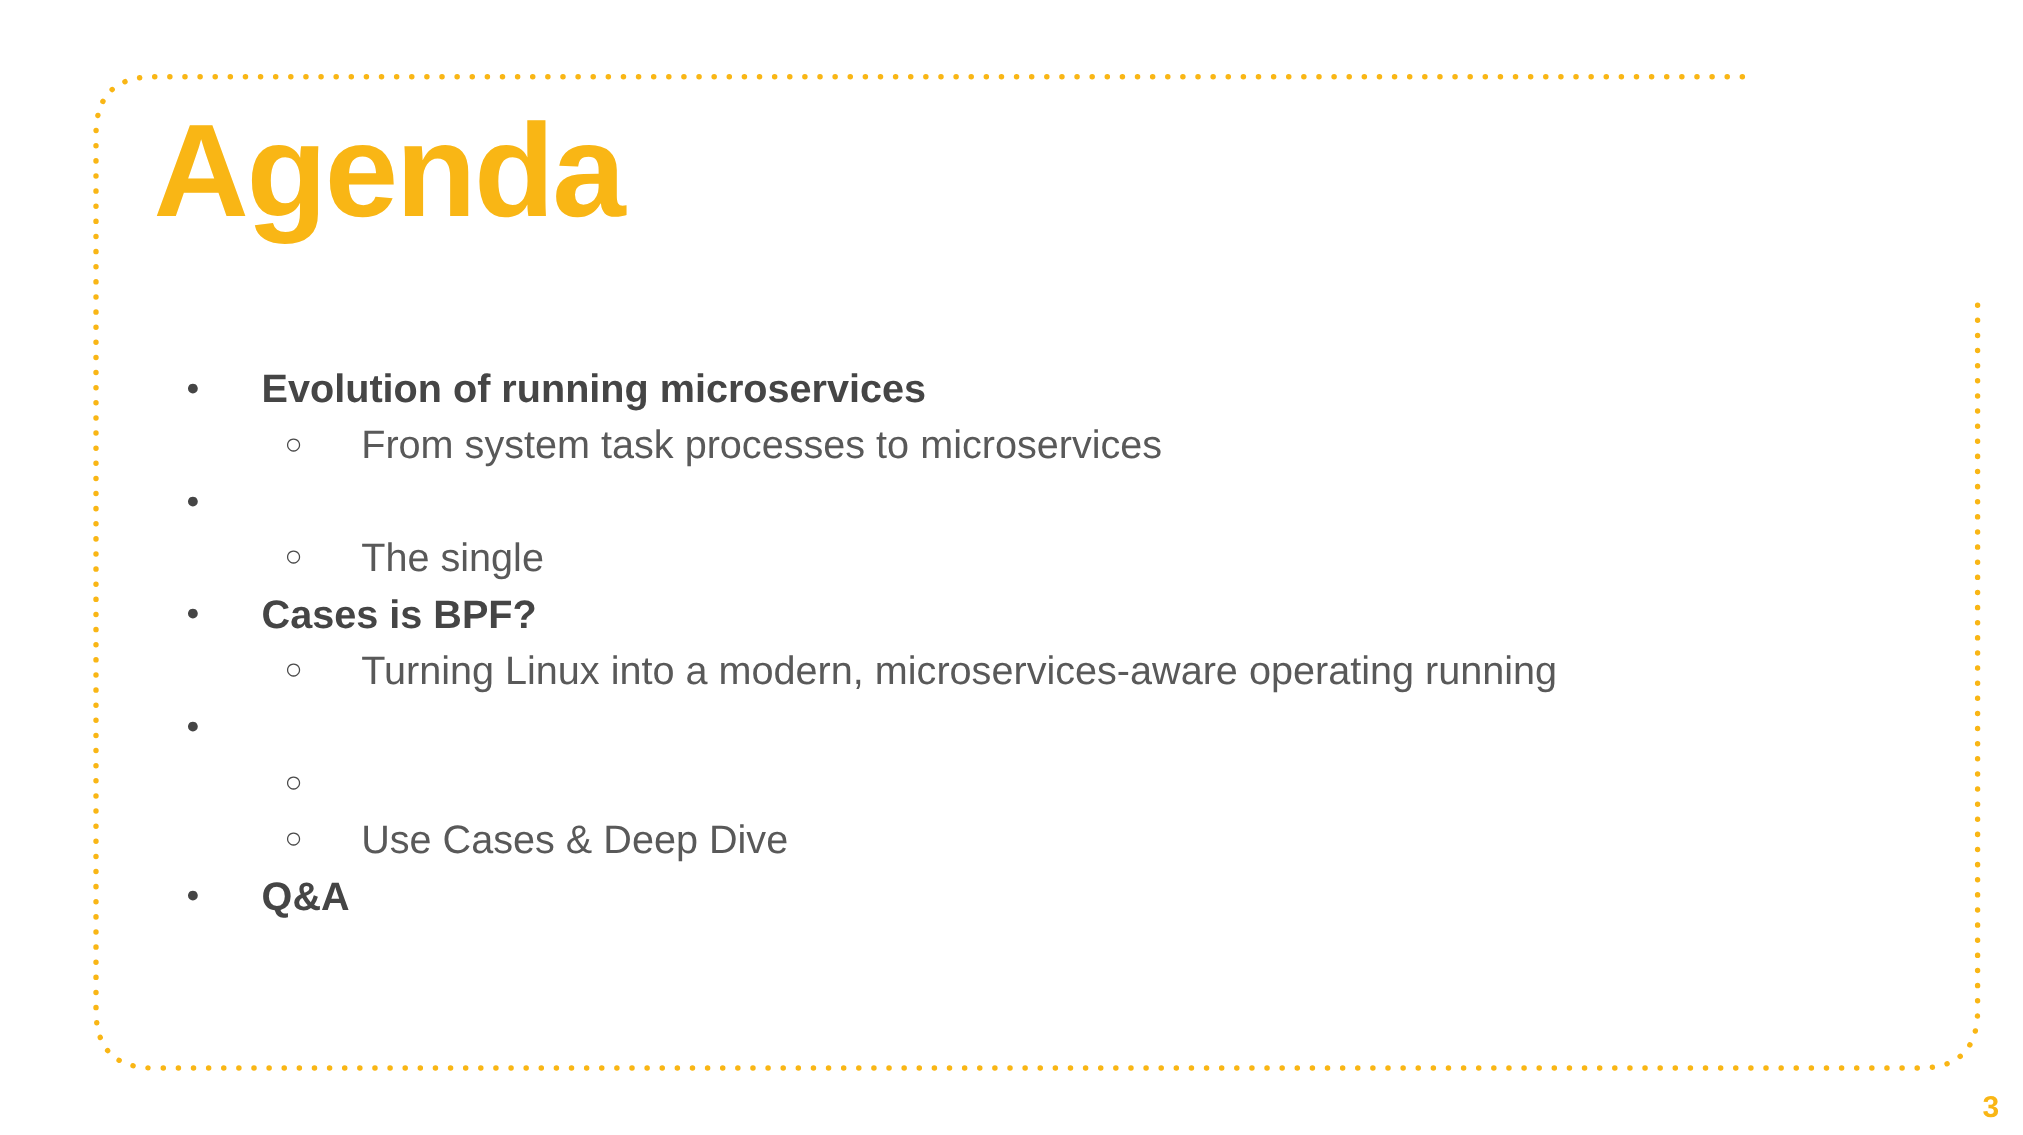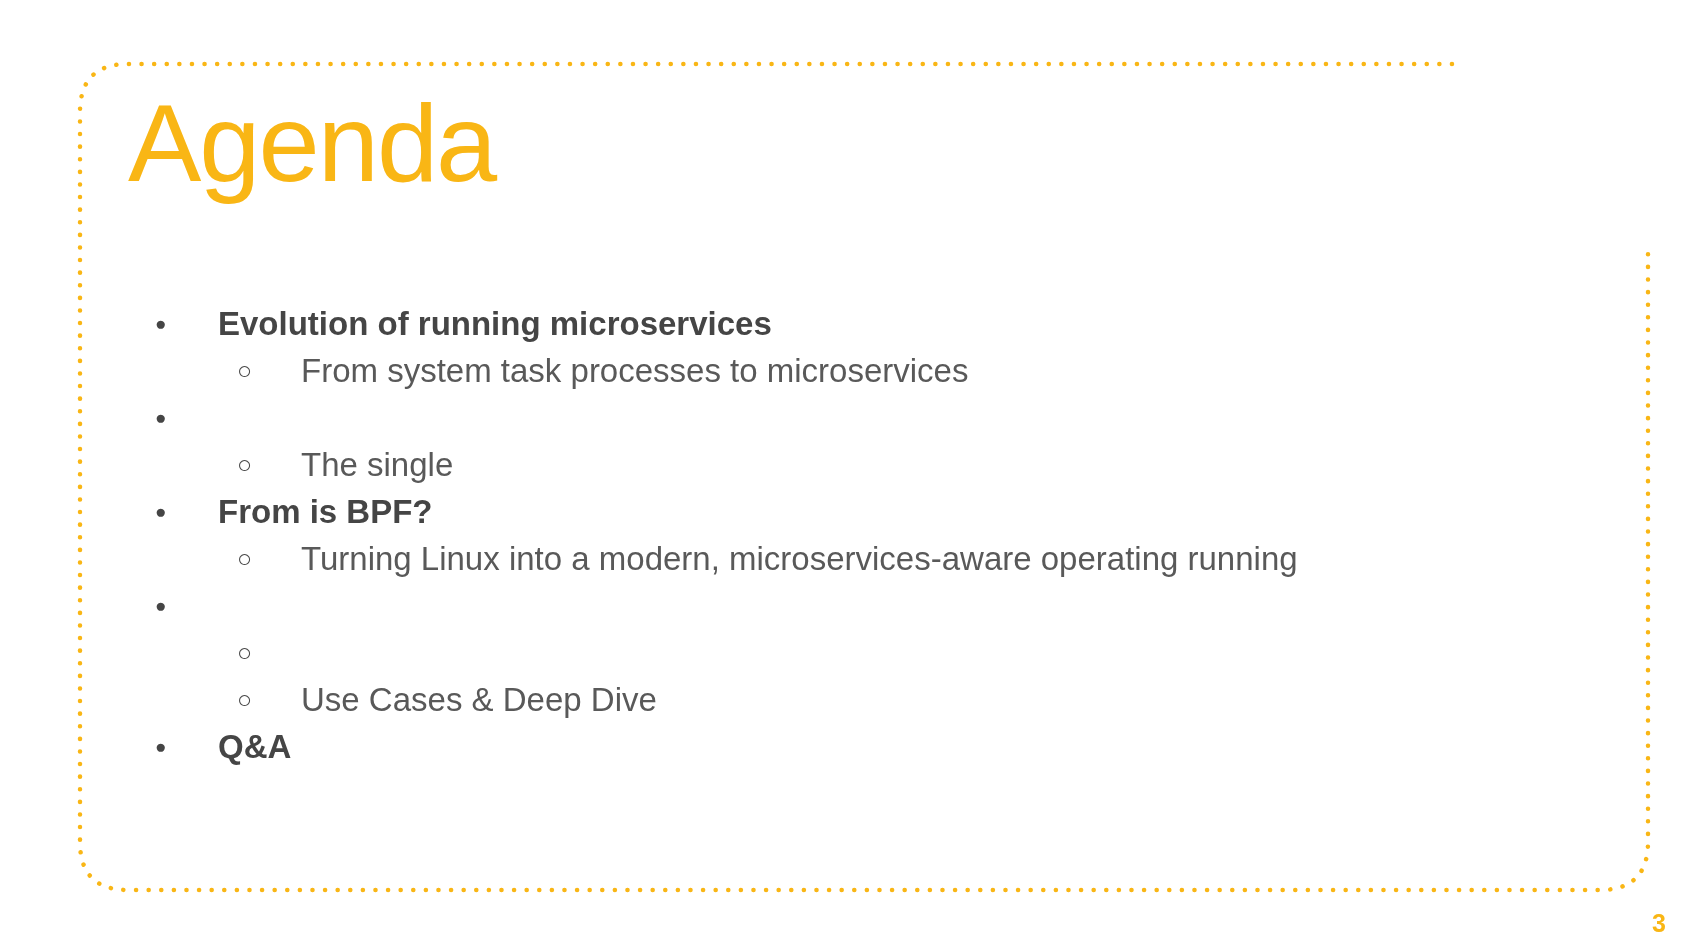--- a/index.html
+++ b/index.html
@@ -33,21 +33,21 @@
     stroke-dasharray: 0.1 12.5;
     stroke-linecap: round;
   }
   .title {
     position: absolute;
     left: 128px;
     top: 88px;
     margin: 0;
     font-size: 110px;
     line-height: 1.0;
-    font-weight: 400;
+    font-weight: 700;
     letter-spacing: -2px;
     color: var(--accent);
   }
   .agenda {
     position: absolute;
     left: 0;
     top: 300px;
     width: 100%;
   }
   .item {
@@ -115,21 +115,21 @@
     <div class="item main">
       <span class="bullet">●</span>
     </div>
     <div class="item sub">
       <span class="bullet">○</span>
       <span class="label">The single</span>
     </div>
 
     <div class="item main">
       <span class="bullet">●</span>
-      <span class="label">From is BPF?</span>
+      <span class="label">Cases is BPF?</span>
     </div>
     <div class="item sub">
       <span class="bullet">○</span>
       <span class="label">Turning Linux into a modern, microservices-aware operating running</span>
     </div>
 
     <div class="item main">
       <span class="bullet">●</span>
     </div>
     <div class="item sub">

